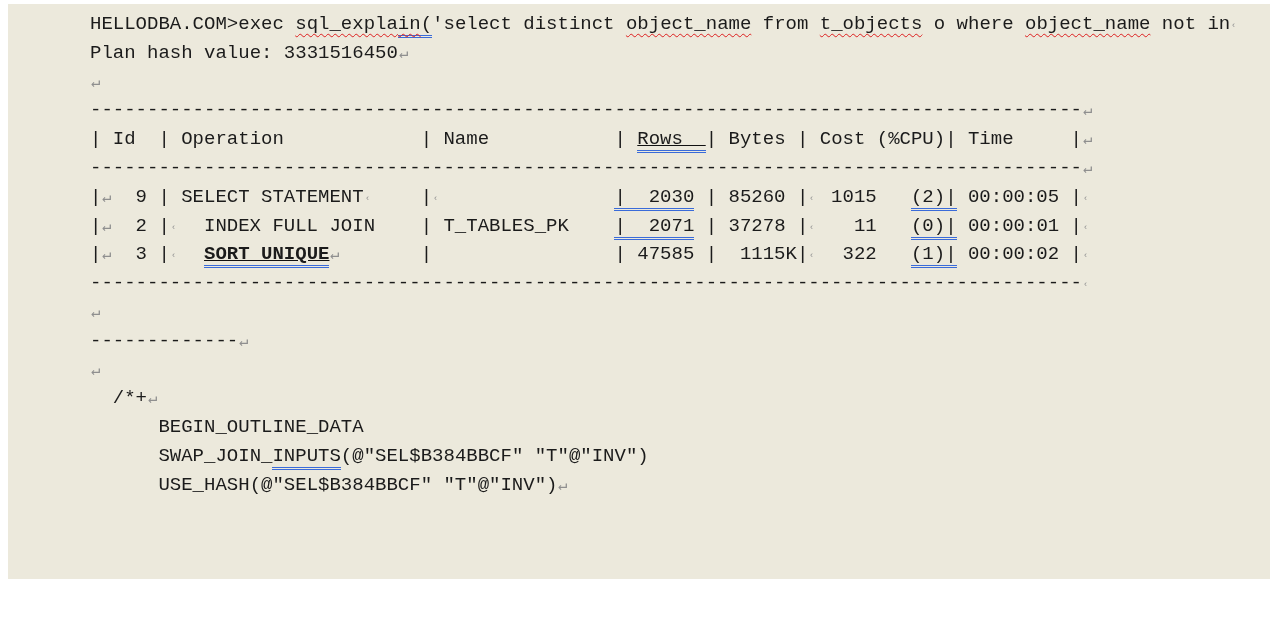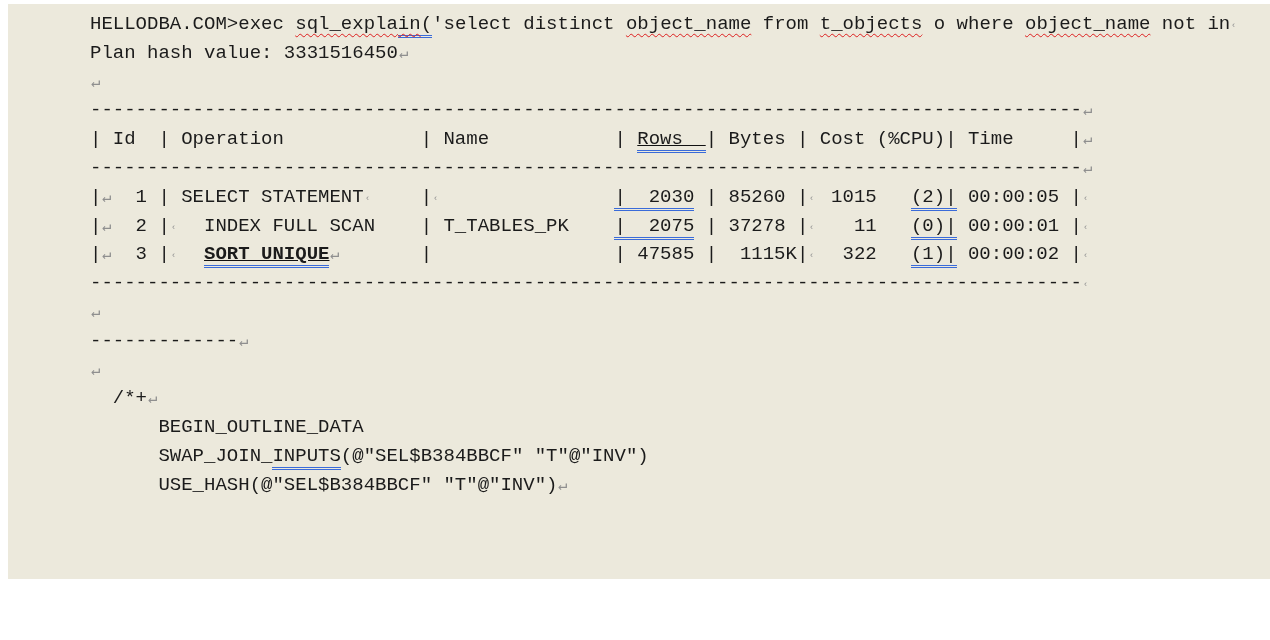--- a/index.html
+++ b/index.html
@@ -61,22 +61,22 @@
 <body>
 
 <div class="page">
   <div class="doc">
       <div class="line"><span>HELLODBA.COM&gt;exec </span><span class="sp">sql_expla</span><span class="sp gr">in</span><span class="gr">(</span><span>'select distinct </span><span class="sp">object_name</span><span> from </span><span class="sp">t_objects</span><span> o where </span><span class="sp">object_name</span><span> not in</span><span class="tk">‹</span></div>
       <div class="line"><span>Plan hash value: 3331516450</span><span class="mk">↵</span></div>
       <div class="line"><span class="mk">↵</span></div>
       <div class="line"><span>---------------------------------------------------------------------------------------</span><span class="mk">↵</span></div>
       <div class="line"><span>| Id  | Operation            | Name           | </span><span class="u gr">Rows  </span><span>| Bytes | Cost (%CPU)| Time     |</span><span class="mk">↵</span></div>
       <div class="line"><span>---------------------------------------------------------------------------------------</span><span class="mk">↵</span></div>
-      <div class="line"><span>|</span><span class="mk">↵</span><span>  1 | SELECT STATEMENT</span><span class="tk">‹</span><span>    |</span><span class="tk">‹</span><span>               </span><span class="gr">|  2030</span><span> | 85260 |</span><span class="tk">‹</span><span> 1015   </span><span class="gr">(2)|</span><span> 00:00:05 |</span><span class="tk">‹</span></div>
-      <div class="line"><span>|</span><span class="mk">↵</span><span>  2 |</span><span class="tk">‹</span><span>  INDEX FULL SCAN    | T_TABLES_PK    </span><span class="gr">|  2075</span><span> | 37278 |</span><span class="tk">‹</span><span>   11   </span><span class="gr">(0)|</span><span> 00:00:01 |</span><span class="tk">‹</span></div>
+      <div class="line"><span>|</span><span class="mk">↵</span><span>  9 | SELECT STATEMENT</span><span class="tk">‹</span><span>    |</span><span class="tk">‹</span><span>               </span><span class="gr">|  2030</span><span> | 85260 |</span><span class="tk">‹</span><span> 1015   </span><span class="gr">(2)|</span><span> 00:00:05 |</span><span class="tk">‹</span></div>
+      <div class="line"><span>|</span><span class="mk">↵</span><span>  2 |</span><span class="tk">‹</span><span>  INDEX FULL JOIN    | T_TABLES_PK    </span><span class="gr">|  2071</span><span> | 37278 |</span><span class="tk">‹</span><span>   11   </span><span class="gr">(0)|</span><span> 00:00:01 |</span><span class="tk">‹</span></div>
       <div class="line"><span>|</span><span class="mk">↵</span><span>  3 |</span><span class="tk">‹</span><span>  </span><span class="b u gr">SORT UNIQUE</span><span class="mk">↵</span><span>       |                | 47585 |  1115K|</span><span class="tk">‹</span><span>  322   </span><span class="gr">(1)|</span><span> 00:00:02 |</span><span class="tk">‹</span></div>
       <div class="line"><span>---------------------------------------------------------------------------------------</span><span class="tk">‹</span></div>
       <div class="line"><span class="mk">↵</span></div>
       <div class="line"><span>-------------</span><span class="mk">↵</span></div>
       <div class="line"><span class="mk">↵</span></div>
       <div class="line"><span>  /*+</span><span class="mk">↵</span></div>
       <div class="line"><span>      BEGIN_OUTLINE_DATA</span></div>
       <div class="line"><span>      SWAP_JOIN_</span><span class="gr">INPUTS</span><span>(@"SEL$B384BBCF" "T"@"INV")</span></div>
       <div class="line"><span>      USE_HASH(@"SEL$B384BBCF" "T"@"INV")</span><span class="mk">↵</span></div>
     </div>

